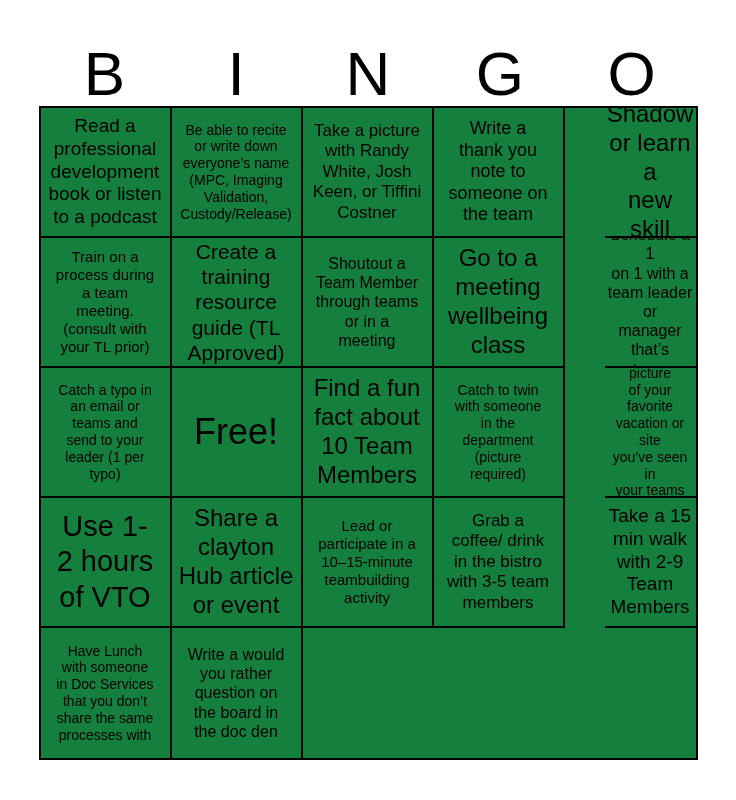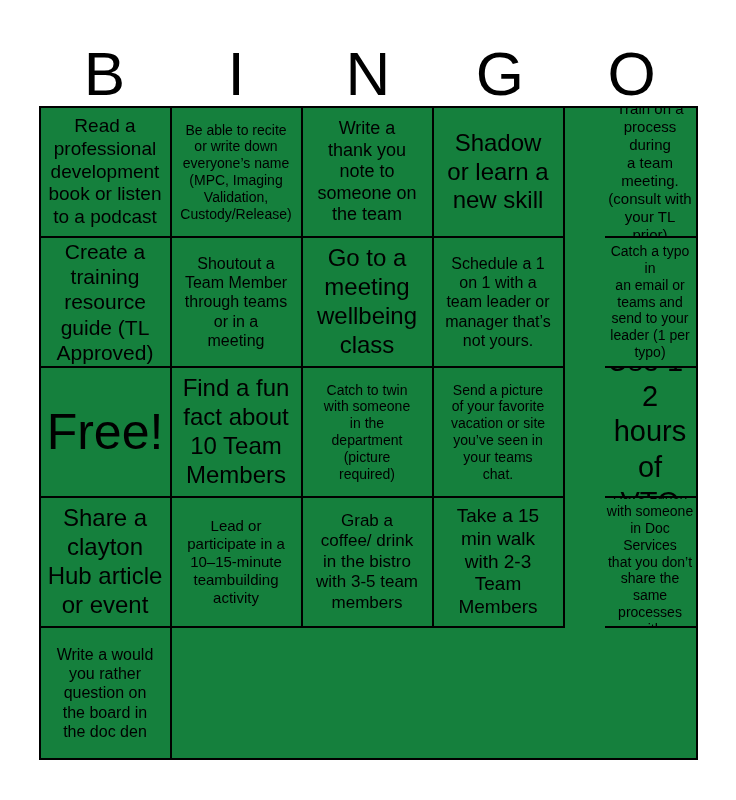--- a/index.html
+++ b/index.html
@@ -49,21 +49,21 @@
   .bingo-cell:nth-child(n+21) { border-bottom: 0; }
   [data-size="s14"] { font-size: 14px; }
   [data-size="s15"] { font-size: 15px; }
   [data-size="s16"] { font-size: 16px; }
   [data-size="s17"] { font-size: 17px; }
   [data-size="s18"] { font-size: 18px; }
   [data-size="s19"] { font-size: 19px; }
   [data-size="s21"] { font-size: 21px; }
   [data-size="s24"] { font-size: 24px; }
   [data-size="s29"] { font-size: 29px; line-height: 1.22; }
-  [data-size="s40"] { font-size: 50px; text-align: center; }
+  [data-size="s40"] { font-size: 36px; text-align: center; }
 </style>
 </head>
 <body>
 
 <div class="card">
 
   <div class="bingo-header">
     <div class="bingo-letter">B</div>
     <div class="bingo-letter">I</div>
     <div class="bingo-letter">N</div>
@@ -77,20 +77,25 @@
 professional
 development
 book or listen
 to a podcast</div>
     <div class="bingo-cell" data-size="s14">Be able to recite
 or write down
 everyone’s name
 (MPC, Imaging
 Validation,
 Custody/Release)</div>
+    <div class="bingo-cell" data-size="s17">Take a picture
+with Randy
+White, Josh
+Keen, or Tiffini
+Costner</div>
     <div class="bingo-cell" data-size="s18">Write a
 thank you
 note to
 someone on
 the team</div>
     <div class="bingo-cell" data-size="s24">Shadow
 or learn a
 new skill</div>
 
     <div class="bingo-cell" data-size="s15">Train on a
@@ -156,21 +161,21 @@
 teambuilding
 activity</div>
     <div class="bingo-cell" data-size="s17">Grab a
 coffee/ drink
 in the bistro
 with 3-5 team
 members</div>
 
     <div class="bingo-cell" data-size="s19">Take a 15
 min walk
-with 2-3
+with 2-9
 Team
 Members</div>
     <div class="bingo-cell" data-size="s14">Have Lunch
 with someone
 in Doc Services
 that you don’t
 share the same
 processes with</div>
     <div class="bingo-cell" data-size="s16">Write a would
 you rather

